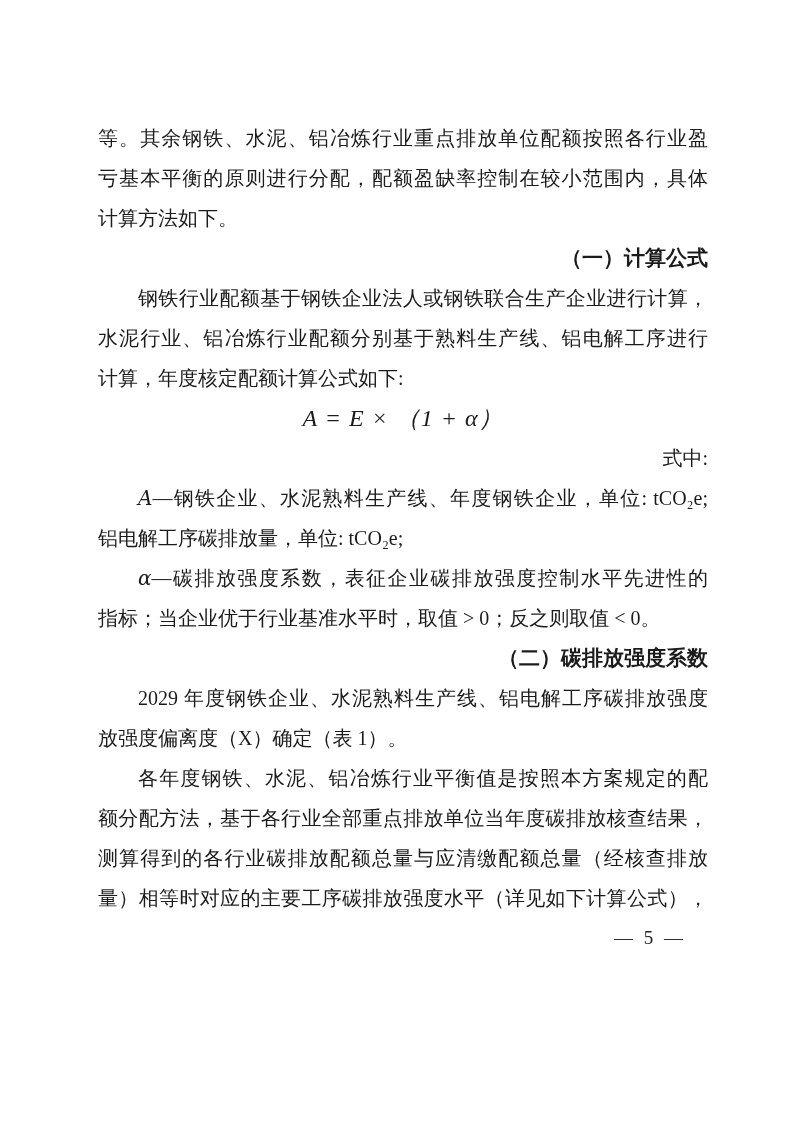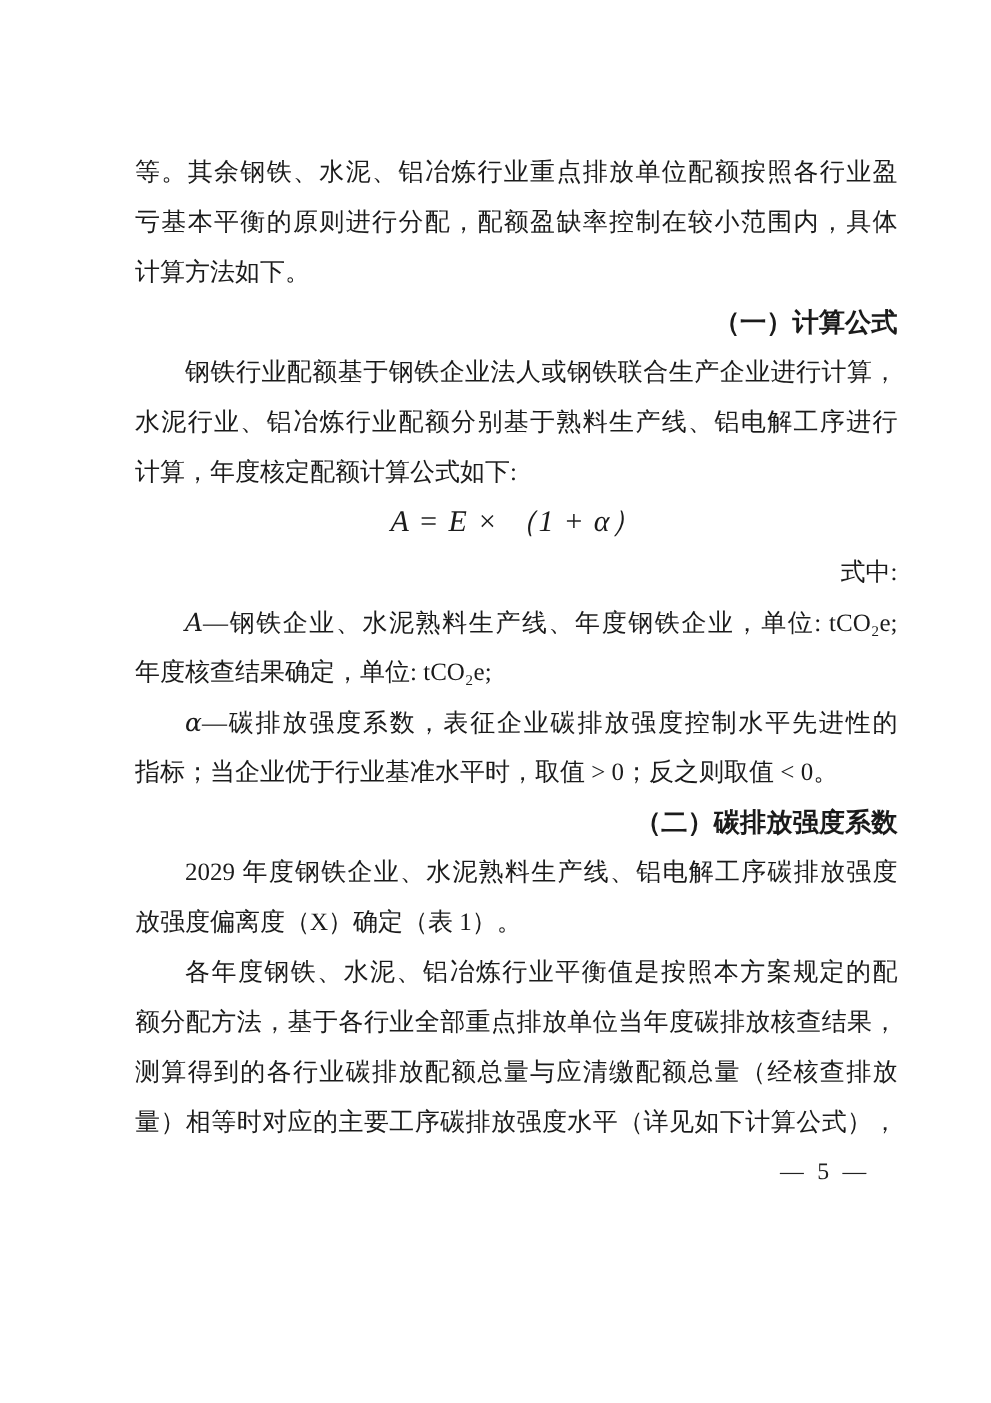--- a/index.html
+++ b/index.html
@@ -11,21 +11,21 @@
     position: relative;
     width: 793px;
     height: 1122px;
     background: #ffffff;
     overflow: hidden;
     font-family: "Liberation Serif", "DejaVu Serif", serif;
     color: #1b1b1b;
   }
   .doc-body {
     position: absolute;
-    left: 108px;
+    left: 98px;
     top: 118px;
     width: 610px;
   }
   .line {
     height: 40px;
     line-height: 40px;
     font-size: 20px;
     white-space: nowrap;
     text-align: left;
   }
@@ -69,21 +69,21 @@
       <div class="line body fill">等。其余钢铁、水泥、铝冶炼行业重点排放单位配额按照各行业盈</div>
       <div class="line body fill">亏基本平衡的原则进行分配，配额盈缺率控制在较小范围内，具体</div>
       <div class="line body">计算方法如下。</div>
       <div class="line heading indent">（一）计算公式</div>
       <div class="line body fill indent">钢铁行业配额基于钢铁企业法人或钢铁联合生产企业进行计算，</div>
       <div class="line body fill">水泥行业、铝冶炼行业配额分别基于熟料生产线、铝电解工序进行</div>
       <div class="line body">计算，年度核定配额计算公式如下:</div>
       <div class="line formula">A = E × （1 + α）</div>
       <div class="line body indent">式中:</div>
       <div class="line body fill indent"><span class="mvar">A</span><span>—钢铁企业、水泥熟料生产线、年度钢铁企业，单位: tCO₂e;</span></div>
-      <div class="line body">年度核查结果确定，单位: tCO₂e;</div>
+      <div class="line body">铝电解工序碳排放量，单位: tCO₂e;</div>
       <div class="line body fill indent"><span class="mvar">α</span><span>—碳排放强度系数，表征企业碳排放强度控制水平先进性的</span></div>
       <div class="line body">指标；当企业优于行业基准水平时，取值 &gt; 0；反之则取值 &lt; 0。</div>
       <div class="line heading indent">（二）碳排放强度系数</div>
       <div class="line body fill indent">2029 年度钢铁企业、水泥熟料生产线、铝电解工序碳排放强度</div>
       <div class="line body">放强度偏离度（X）确定（表 1）。</div>
       <div class="line body fill indent">各年度钢铁、水泥、铝冶炼行业平衡值是按照本方案规定的配</div>
       <div class="line body fill">额分配方法，基于各行业全部重点排放单位当年度碳排放核查结果，</div>
       <div class="line body fill">测算得到的各行业碳排放配额总量与应清缴配额总量（经核查排放</div>
       <div class="line body fill">量）相等时对应的主要工序碳排放强度水平（详见如下计算公式），</div>
       <div class="line pagenum">— 5 —</div>

